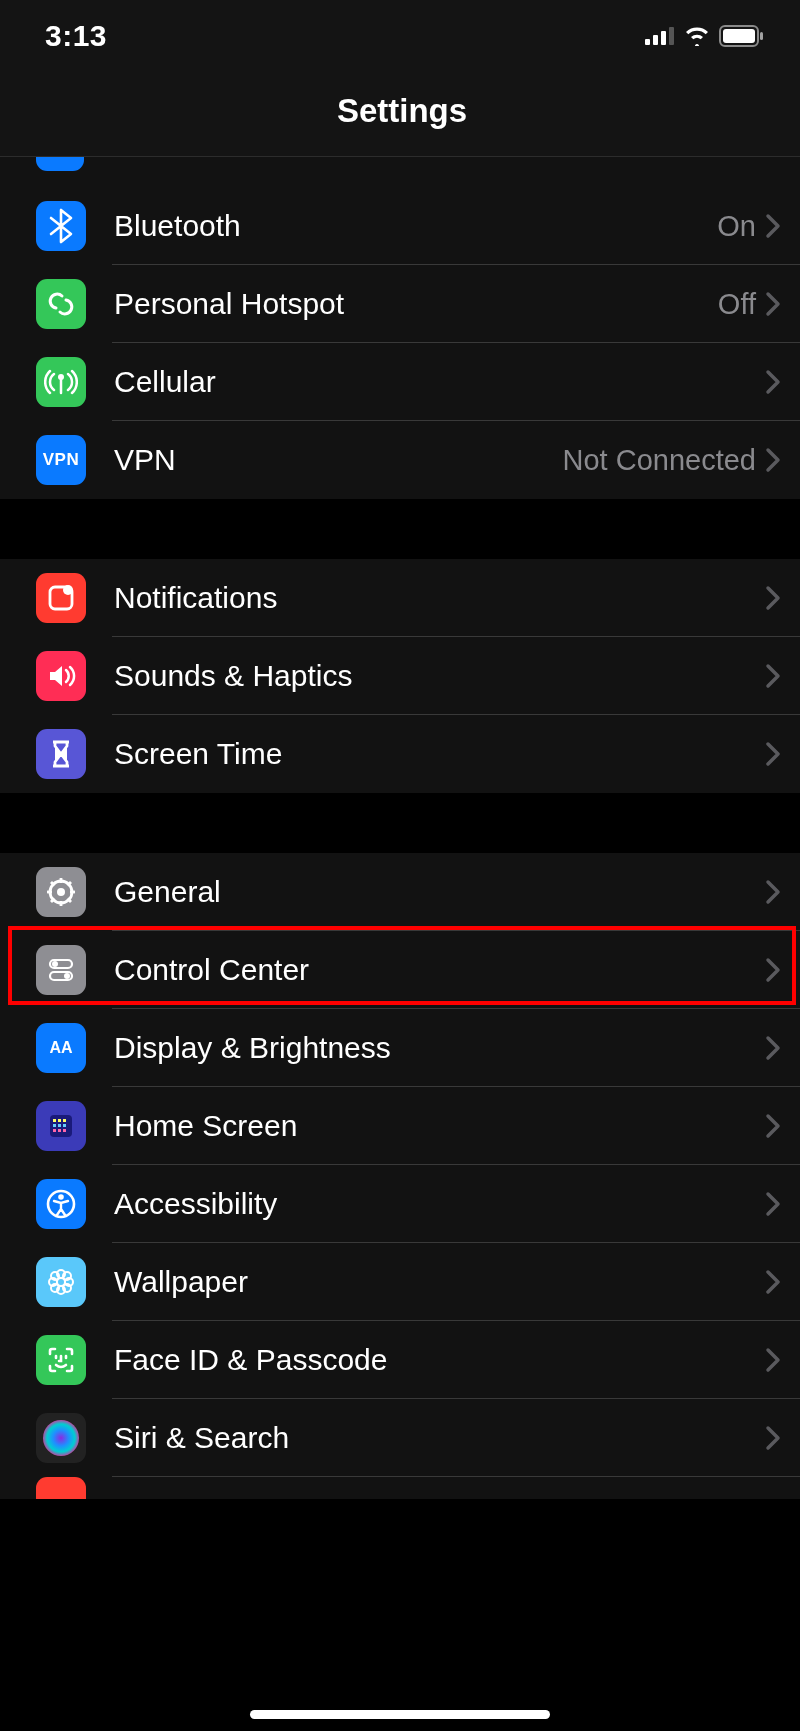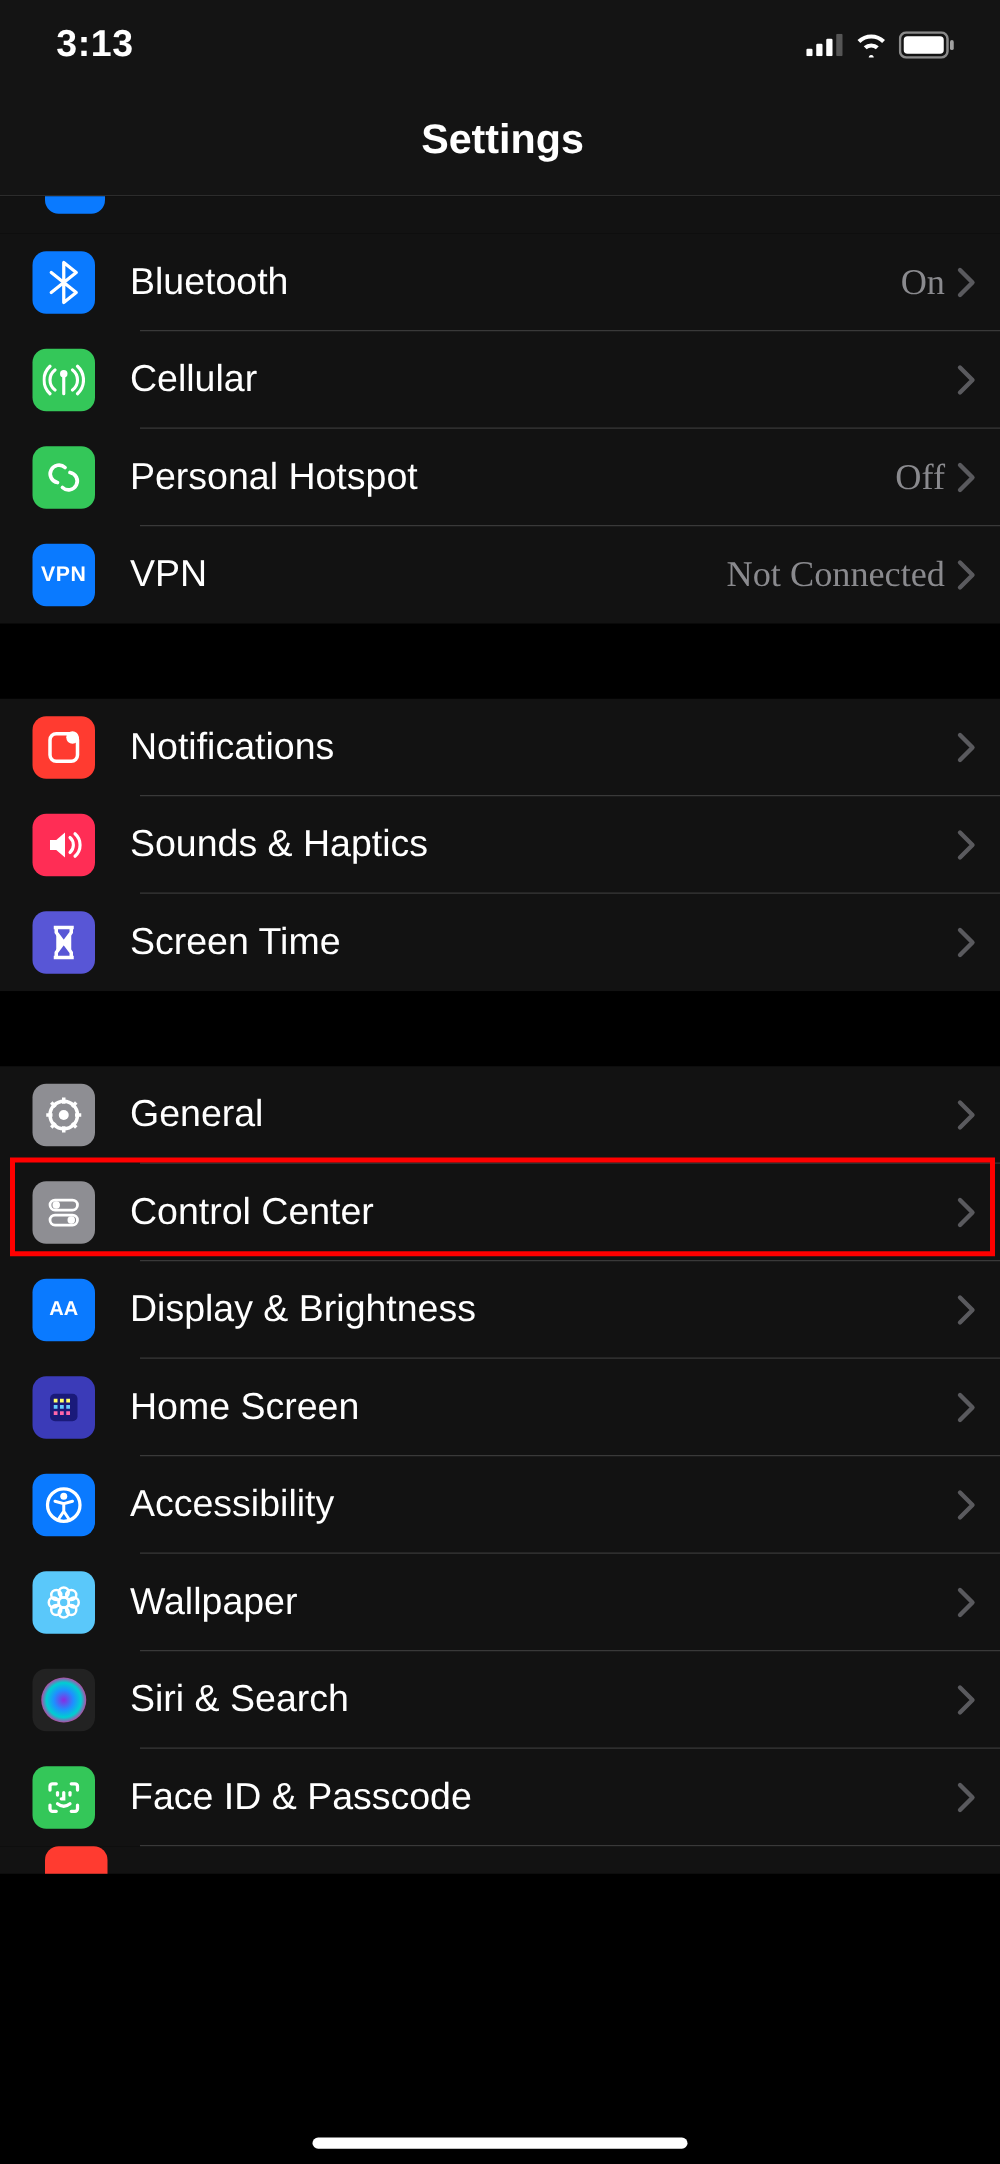--- a/index.html
+++ b/index.html
@@ -69,21 +69,21 @@
       position: absolute;
       top: 0;
     }
     .list {
       background: #121212;
     }
     .row {
       display: flex;
       align-items: center;
       min-height: 77.5px;
-      padding: 14px 18px 14px 26px;
+      padding: 14px 18px 14px 36px;
       position: relative;
     }
     .row-divider::after {
       content: "";
       position: absolute;
       left: 112px;
       right: 0;
       bottom: 0;
       height: 1px;
       background: rgba(90,90,90,0.55);
@@ -101,21 +101,20 @@
     .row-label {
       font-size: 30px;
       font-weight: 400;
       flex: 1;
       color: #fff;
     }
     .row-value {
       font-size: 29px;
       color: #8a8a8e;
       margin-right: 8px;
-      font-family: Liberation Serif, serif;
     }
     .chevron {
       color: #5a5a5e;
       flex-shrink: 0;
     }
     .c-blue { background: #0a7aff; }
     .c-green { background: #34c759; }
     .c-orange { background: #ff3b30; }
     .c-red { background: #ff2d55; }
     .c-purple { background: #5856d6; }
@@ -202,38 +201,38 @@
     <div class="row-label">Bluetooth</div>
     <div class="row-value">On</div>
     <svg class="chevron" width="18" height="26" viewBox="0 0 18 26">
         <path d="M4 3 L14 13 L4 23" stroke="currentColor" stroke-width="3.5" fill="none" stroke-linecap="round" stroke-linejoin="round"></path>
       </svg>
   </div>
 
   <div class="row row-divider">
     <div class="icon-box c-green">
       <svg width="34" height="34" viewBox="0 0 34 34">
+          <path d="M12 21 a7 7 0 1 1 6 -12 M22 13 a7 7 0 1 1 -6 12" stroke="#fff" stroke-width="3" fill="none" stroke-linecap="round"></path>
+        </svg>
+    </div>
+    <div class="row-label">Personal Hotspot</div>
+    <div class="row-value">Off</div>
+    <svg class="chevron" width="18" height="26" viewBox="0 0 18 26">
+        <path d="M4 3 L14 13 L4 23" stroke="currentColor" stroke-width="3.5" fill="none" stroke-linecap="round" stroke-linejoin="round"></path>
+      </svg>
+  </div>
+
+  <div class="row row-divider">
+    <div class="icon-box c-green">
+      <svg width="34" height="34" viewBox="0 0 34 34">
           <path d="M17 13 v15 M10 9 a10 10 0 0 0 0 16 M24 9 a10 10 0 0 1 0 16 M6 6 a15 15 0 0 0 0 22 M28 6 a15 15 0 0 1 0 22" stroke="#fff" stroke-width="2.5" fill="none" stroke-linecap="round"></path>
           <circle cx="17" cy="12" r="3" fill="#fff"></circle>
         </svg>
     </div>
     <div class="row-label">Cellular</div>
-    <svg class="chevron" width="18" height="26" viewBox="0 0 18 26">
-        <path d="M4 3 L14 13 L4 23" stroke="currentColor" stroke-width="3.5" fill="none" stroke-linecap="round" stroke-linejoin="round"></path>
-      </svg>
-  </div>
-
-  <div class="row row-divider">
-    <div class="icon-box c-green">
-      <svg width="34" height="34" viewBox="0 0 34 34">
-          <path d="M12 21 a7 7 0 1 1 6 -12 M22 13 a7 7 0 1 1 -6 12" stroke="#fff" stroke-width="3" fill="none" stroke-linecap="round"></path>
-        </svg>
-    </div>
-    <div class="row-label">Personal Hotspot</div>
-    <div class="row-value">Off</div>
     <svg class="chevron" width="18" height="26" viewBox="0 0 18 26">
         <path d="M4 3 L14 13 L4 23" stroke="currentColor" stroke-width="3.5" fill="none" stroke-linecap="round" stroke-linejoin="round"></path>
       </svg>
   </div>
 
   <div class="row">
     <div class="icon-box c-blue">
       <span class="vpn-text">VPN</span>
     </div>
     <div class="row-label">VPN</div>
@@ -395,56 +394,56 @@
           </g>
         </svg>
     </div>
     <div class="row-label">Wallpaper</div>
     <svg class="chevron" width="18" height="26" viewBox="0 0 18 26">
         <path d="M4 3 L14 13 L4 23" stroke="currentColor" stroke-width="3.5" fill="none" stroke-linecap="round" stroke-linejoin="round"></path>
       </svg>
   </div>
 
   <div class="row row-divider">
+    <div class="icon-box c-fgreen">
+      <svg width="34" height="34" viewBox="0 0 34 34">
+          <g stroke="#fff" stroke-width="2.6" fill="none" stroke-linecap="round">
+            <path d="M6 11 v-3 a2 2 0 0 1 2 -2 h3 M28 11 v-3 a2 2 0 0 0 -2 -2 h-3 M6 23 v3 a2 2 0 0 0 2 2 h3 M28 23 v3 a2 2 0 0 1 -2 2 h-3"></path>
+            <line x1="12" y1="13" x2="12" y2="15"></line>
+            <line x1="22" y1="13" x2="22" y2="15"></line>
+            <path d="M17 13 v5 h-2"></path>
+            <path d="M12 22 q5 4 10 0"></path>
+          </g>
+        </svg>
+    </div>
+    <div class="row-label">Face ID &amp; Passcode</div>
+    <svg class="chevron" width="18" height="26" viewBox="0 0 18 26">
+        <path d="M4 3 L14 13 L4 23" stroke="currentColor" stroke-width="3.5" fill="none" stroke-linecap="round" stroke-linejoin="round"></path>
+      </svg>
+  </div>
+
+  <div class="row row-divider">
     <div class="icon-box" style="background:#222">
       <svg width="42" height="42" viewBox="0 0 42 42">
           <defs>
             <radialGradient id="sg" cx="50%" cy="50%" r="55%">
               <stop offset="0%" stop-color="#8a2be2"></stop>
               <stop offset="40%" stop-color="#1e90ff"></stop>
               <stop offset="70%" stop-color="#00ced1"></stop>
               <stop offset="100%" stop-color="#ff1493"></stop>
             </radialGradient>
           </defs>
           <circle cx="21" cy="21" r="18" fill="url(#sg)"></circle>
         </svg>
     </div>
     <div class="row-label">Siri &amp; Search</div>
     <svg class="chevron" width="18" height="26" viewBox="0 0 18 26">
         <path d="M4 3 L14 13 L4 23" stroke="currentColor" stroke-width="3.5" fill="none" stroke-linecap="round" stroke-linejoin="round"></path>
       </svg>
   </div>
-
-  <div class="row row-divider">
-    <div class="icon-box c-fgreen">
-      <svg width="34" height="34" viewBox="0 0 34 34">
-          <g stroke="#fff" stroke-width="2.6" fill="none" stroke-linecap="round">
-            <path d="M6 11 v-3 a2 2 0 0 1 2 -2 h3 M28 11 v-3 a2 2 0 0 0 -2 -2 h-3 M6 23 v3 a2 2 0 0 0 2 2 h3 M28 23 v3 a2 2 0 0 1 -2 2 h-3"></path>
-            <line x1="12" y1="13" x2="12" y2="15"></line>
-            <line x1="22" y1="13" x2="22" y2="15"></line>
-            <path d="M17 13 v5 h-2"></path>
-            <path d="M12 22 q5 4 10 0"></path>
-          </g>
-        </svg>
-    </div>
-    <div class="row-label">Face ID &amp; Passcode</div>
-    <svg class="chevron" width="18" height="26" viewBox="0 0 18 26">
-        <path d="M4 3 L14 13 L4 23" stroke="currentColor" stroke-width="3.5" fill="none" stroke-linecap="round" stroke-linejoin="round"></path>
-      </svg>
-  </div>
 </div>
 
 <div class="partial-bottom">
   <div class="icon-box" style="background:#ff3b30"></div>
 </div>
 
 <div class="red-box"></div>
 
 <div class="home-indicator"></div>
 

